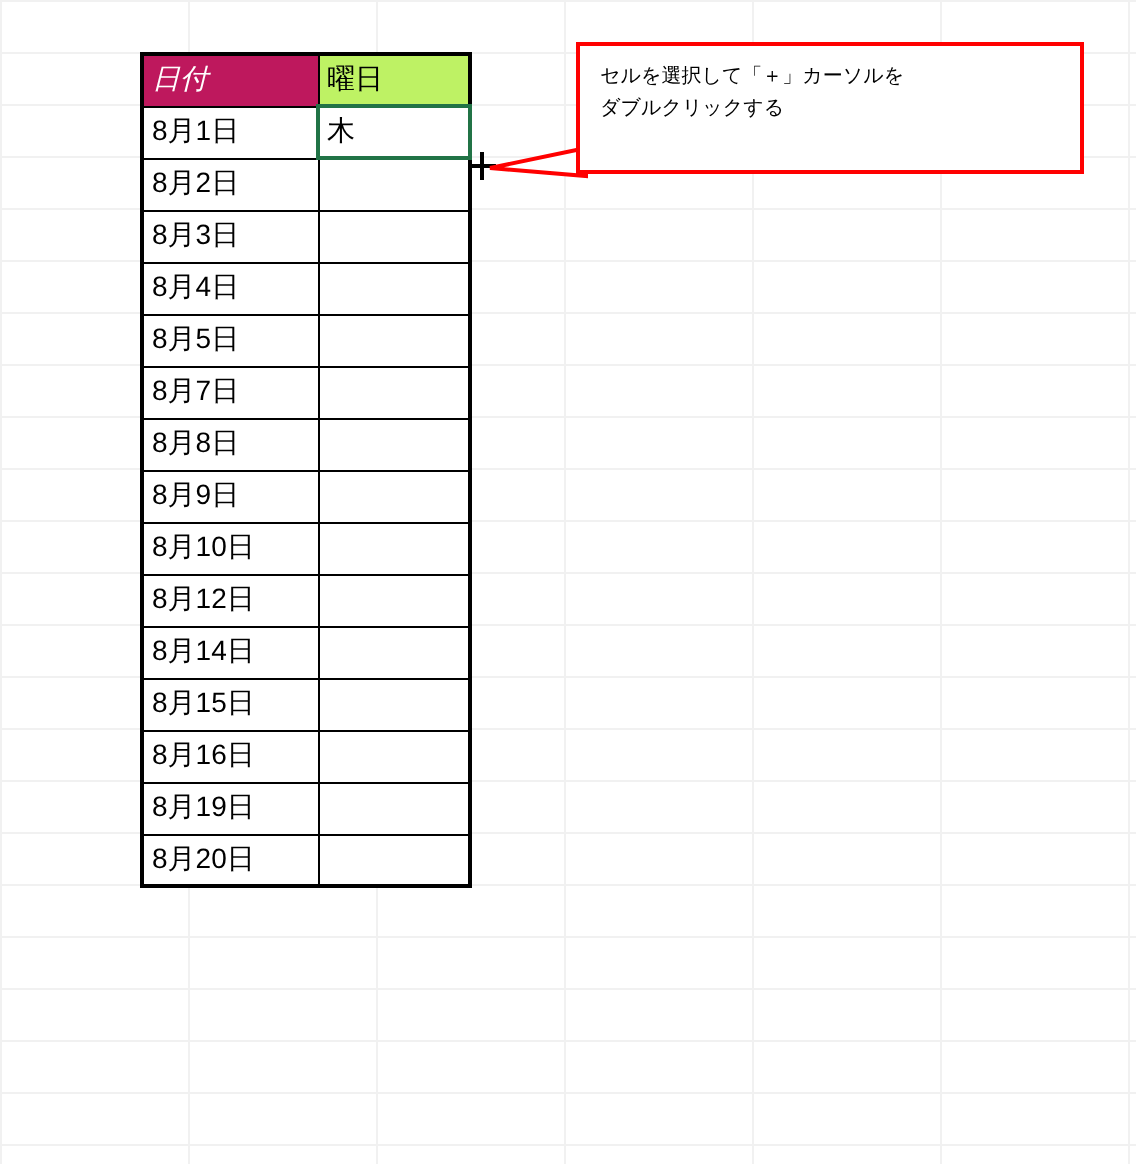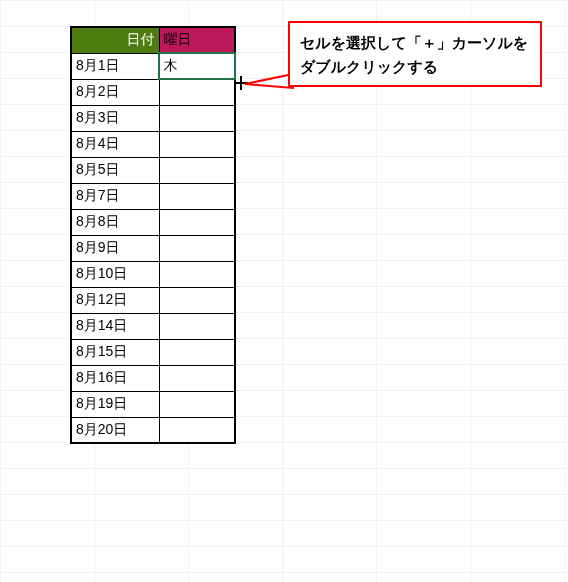--- a/index.html
+++ b/index.html
@@ -29,28 +29,29 @@
     background: #fff;
   }
   .table th, .table td {
     border: 1px solid #000;
     height: 26px;
     padding: 0 4px;
     vertical-align: middle;
   }
   .th-date {
     width: 88px;
-    background: #4d7c0f;
+    background: #be185d;
     color: #fff;
-    text-align: right;
+    text-align: left;
     font-weight: normal;
+    font-style: italic;
   }
   .th-day {
     width: 76px;
-    background: #be185d;
+    background: #bef264;
     color: #000;
     text-align: left;
     font-weight: normal;
   }
   .td-date {
     text-align: left;
   }
   .td-day {
     text-align: left;
   }
@@ -82,22 +83,21 @@
   .callout {
     position: absolute;
     left: 288px;
     top: 21px;
     width: 254px;
     height: 66px;
     border: 2px solid #ff0000;
     background: #fff;
     padding: 8px 10px;
     line-height: 1.6;
-    font-size: 15px;
-    font-weight: bold;
+    font-size: 10px;
   }
   .callout-tail {
     position: absolute;
     left: 245px;
     top: 74px;
     width: 48px;
     height: 20px;
     overflow: visible;
   }
 </style>

